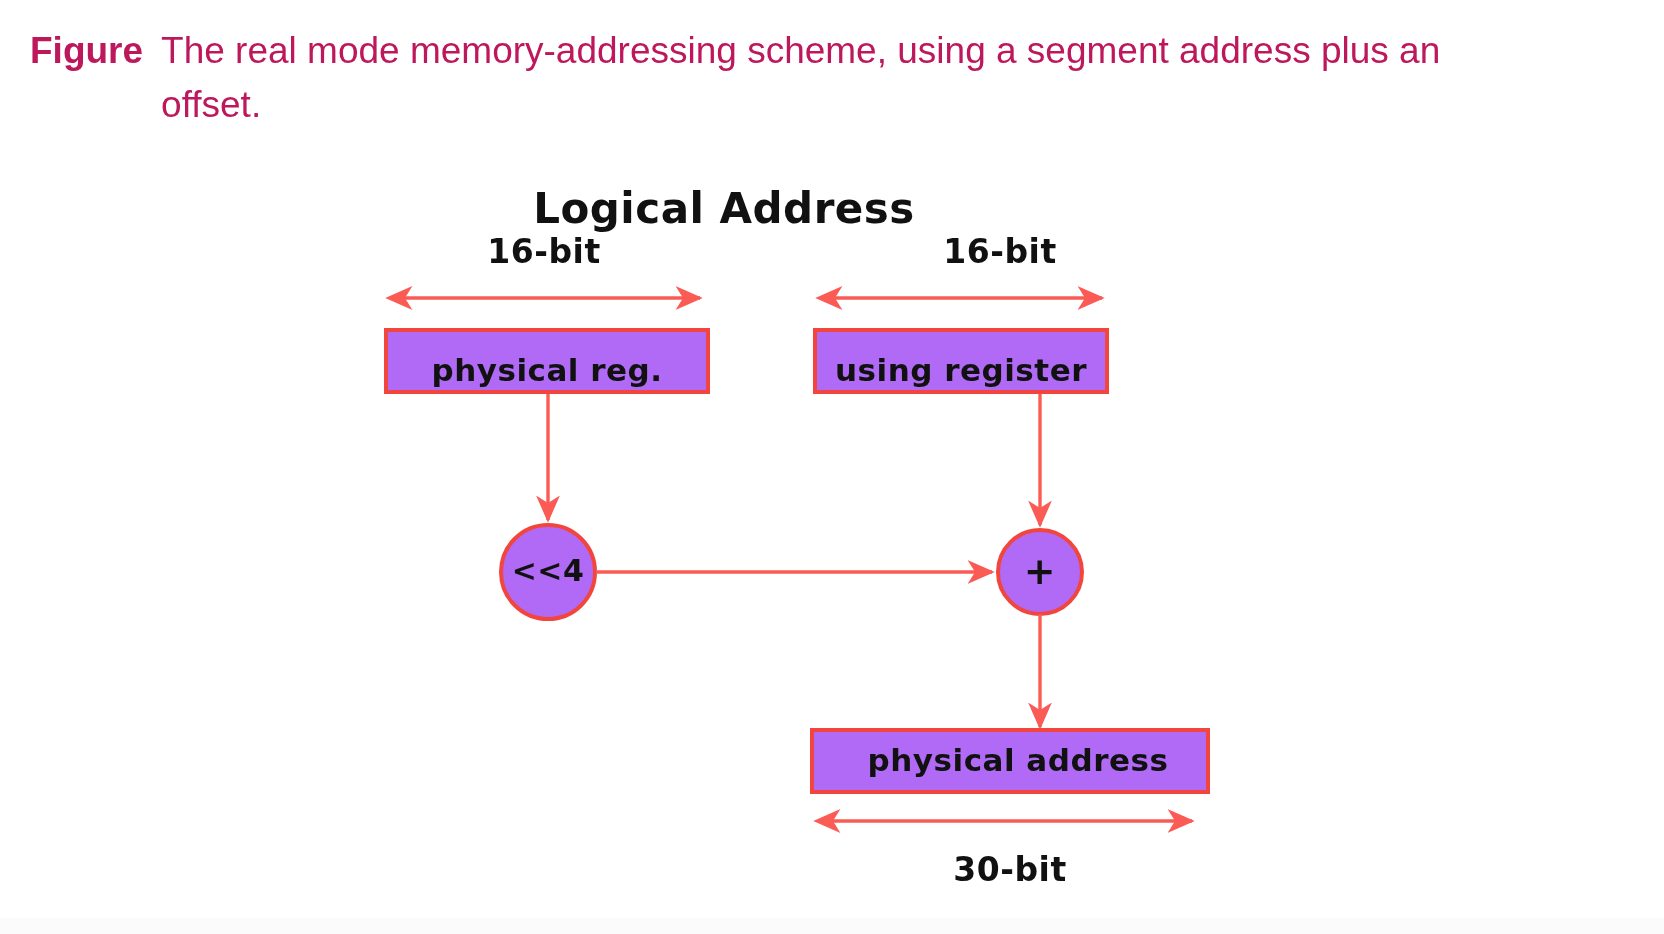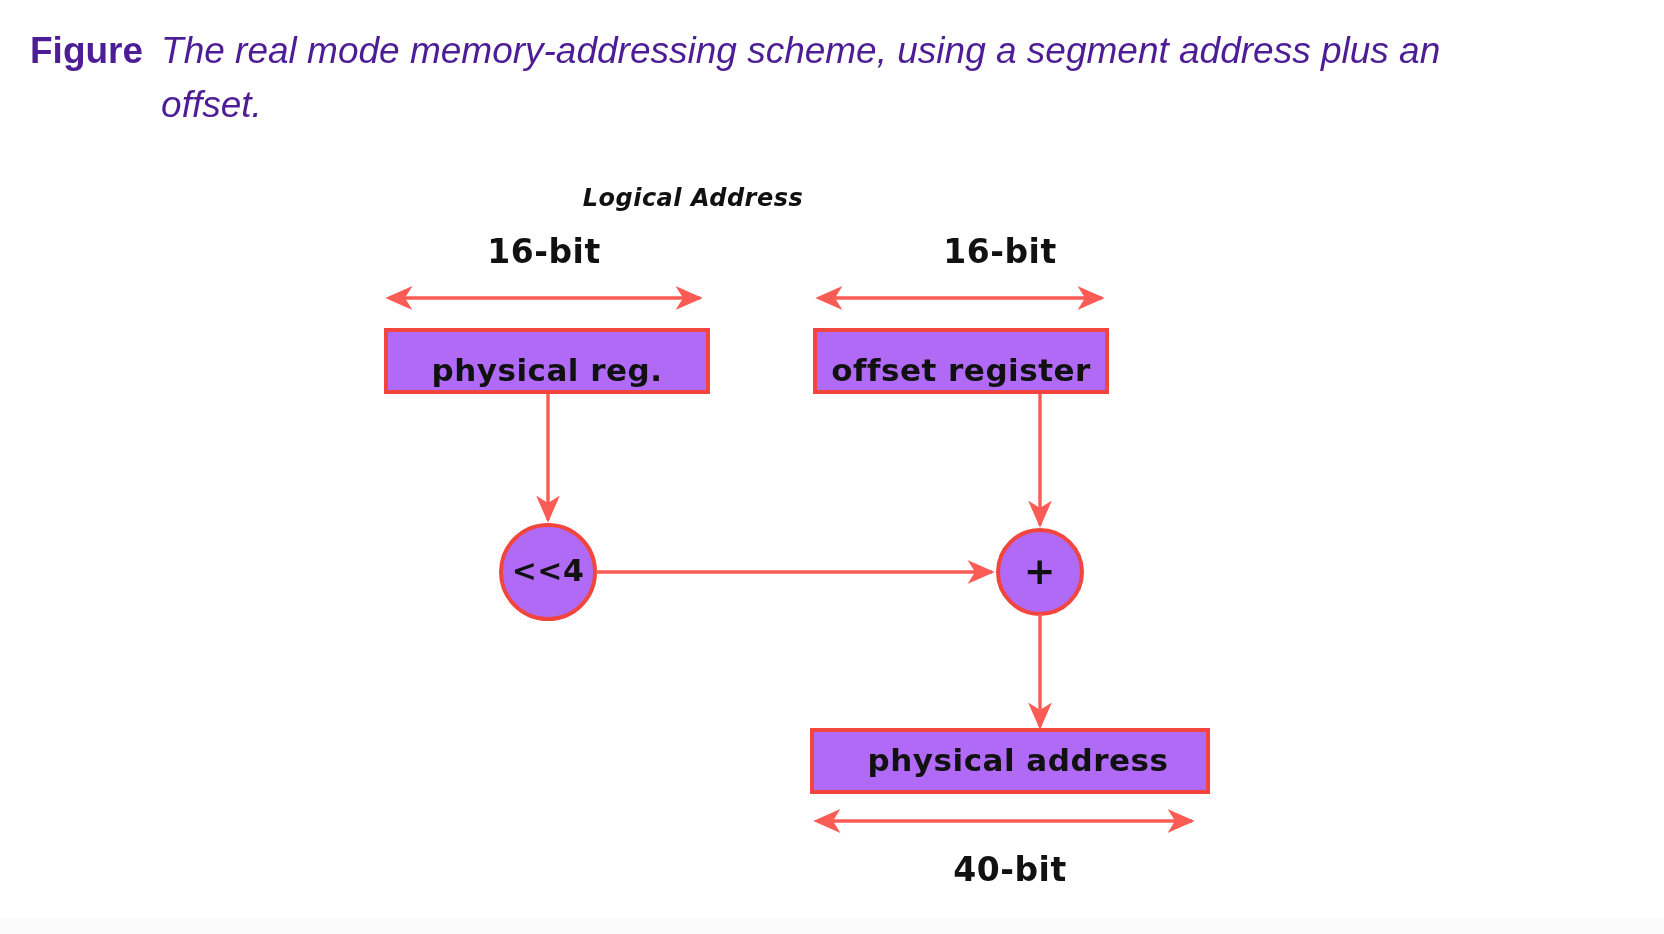--- a/index.html
+++ b/index.html
@@ -16,39 +16,38 @@
     font-family: "Liberation Sans", sans-serif;
     -webkit-font-smoothing: antialiased;
   }
 
   
   .caption {
     position: absolute;
     left: 30px;
     top: 24px;
     width: 1600px;
-    color: #4c1d95;
+    color: #be185d;
   }
   .caption-row {
     display: flex;
     align-items: flex-start;
   }
   .caption-label {
     font-weight: bold;
     font-size: 37px;
     line-height: 54px;
     white-space: nowrap;
     padding-right: 18px;
   }
   .caption-text {
     font-size: 37px;
     line-height: 54px;
     font-weight: normal;
     max-width: 1320px;
-    font-style: italic;
   }
 
   
   .diagram {
     position: absolute;
     left: 0;
     top: 0;
     width: 1664px;
     height: 934px;
     pointer-events: none;
@@ -63,25 +62,24 @@
   .dlabel {
     position: absolute;
     color: #111111;
     font-family: "DejaVu Sans", sans-serif;
     font-weight: bold;
     white-space: nowrap;
     text-align: center;
     letter-spacing: 0.5px;
   }
   .lbl-logical {
-    left: 493px;
+    left: 524px;
     top: 184px;
     width: 400px;
-    font-size: 24px;
-    font-style: italic;
+    font-size: 42px;
   }
   .lbl-bit-left {
     left: 394px;
     top: 232px;
     width: 300px;
     font-size: 33px;
   }
   .lbl-bit-right {
     left: 810px;
     top: 232px;
@@ -195,25 +193,25 @@
     </g>
   </svg>
 </div>
 
 <div class="dlabel lbl-logical">Logical Address</div>
 
 <div class="dlabel lbl-bit-left">16-bit</div>
 
 <div class="dlabel lbl-bit-right">16-bit</div>
 
-<div class="dlabel lbl-bit-bottom">40-bit</div>
+<div class="dlabel lbl-bit-bottom">30-bit</div>
 
 <div class="dlabel box-text txt-segment">physical reg.</div>
 
-<div class="dlabel box-text txt-offset">offset register</div>
+<div class="dlabel box-text txt-offset">using register</div>
 
 <div class="dlabel box-text txt-physical">physical address</div>
 
 <div class="dlabel box-text txt-shift">&lt;&lt;4</div>
 
 <div class="dlabel box-text txt-plus">+</div>
 
 <div class="bottom-band"></div>
 
 </body></html>

